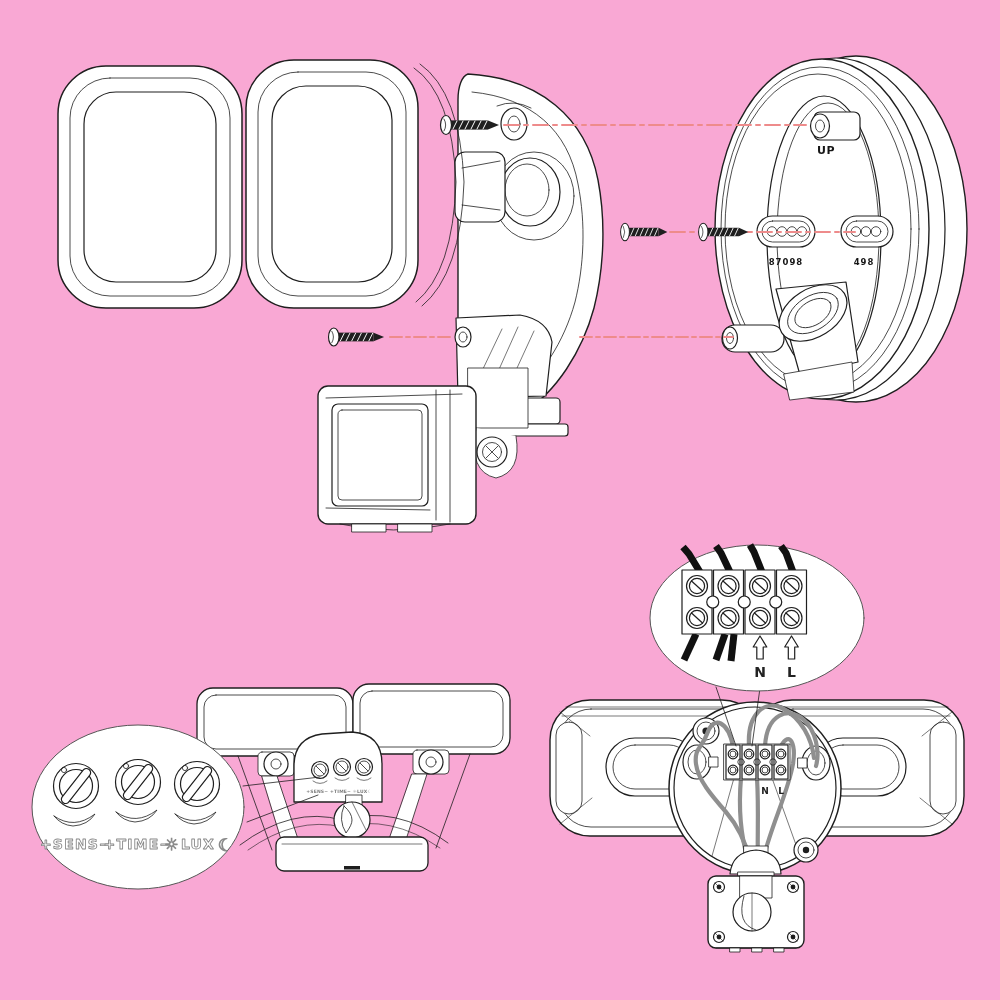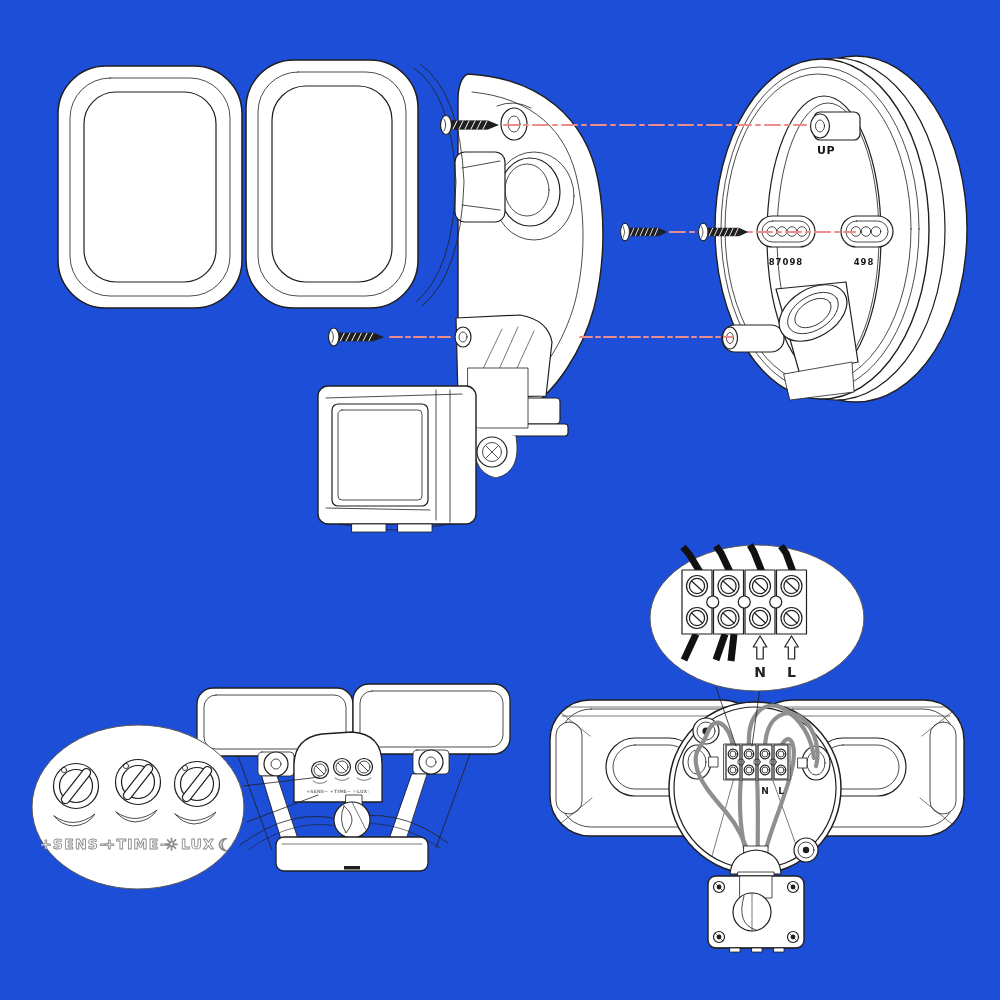--- a/index.html
+++ b/index.html
@@ -1,16 +1,16 @@
 <!DOCTYPE html>
 <html><head>
 <meta charset="utf-8">
 <style>
   html,body{margin:0;padding:0;background:#ffffff;}
-  .stage{width:1000px;height:1000px;position:relative;background:#1d4ed8;overflow:hidden;text-align:right;}
+  .stage{width:1000px;height:1000px;position:relative;background:#f9a8d4;overflow:hidden;text-align:right;}
   svg{display:block;}
   .fw{fill:#ffffff;}
   .blk{fill:#1f1f1f;stroke:none;}
   .t8{stroke-width:.8;}
   .t6{stroke-width:.6;}
   text{font-family:"DejaVu Sans",sans-serif;stroke:none;}
   .stamp{font-weight:700;font-size:8.5px;letter-spacing:1px;fill:#161616;}
   .up{font-weight:700;font-size:11px;fill:#161616;letter-spacing:.5px;}
   .nlbig{font-weight:700;font-size:14px;fill:#222;}
   .nlsm{font-weight:700;font-size:9px;fill:#222;}

